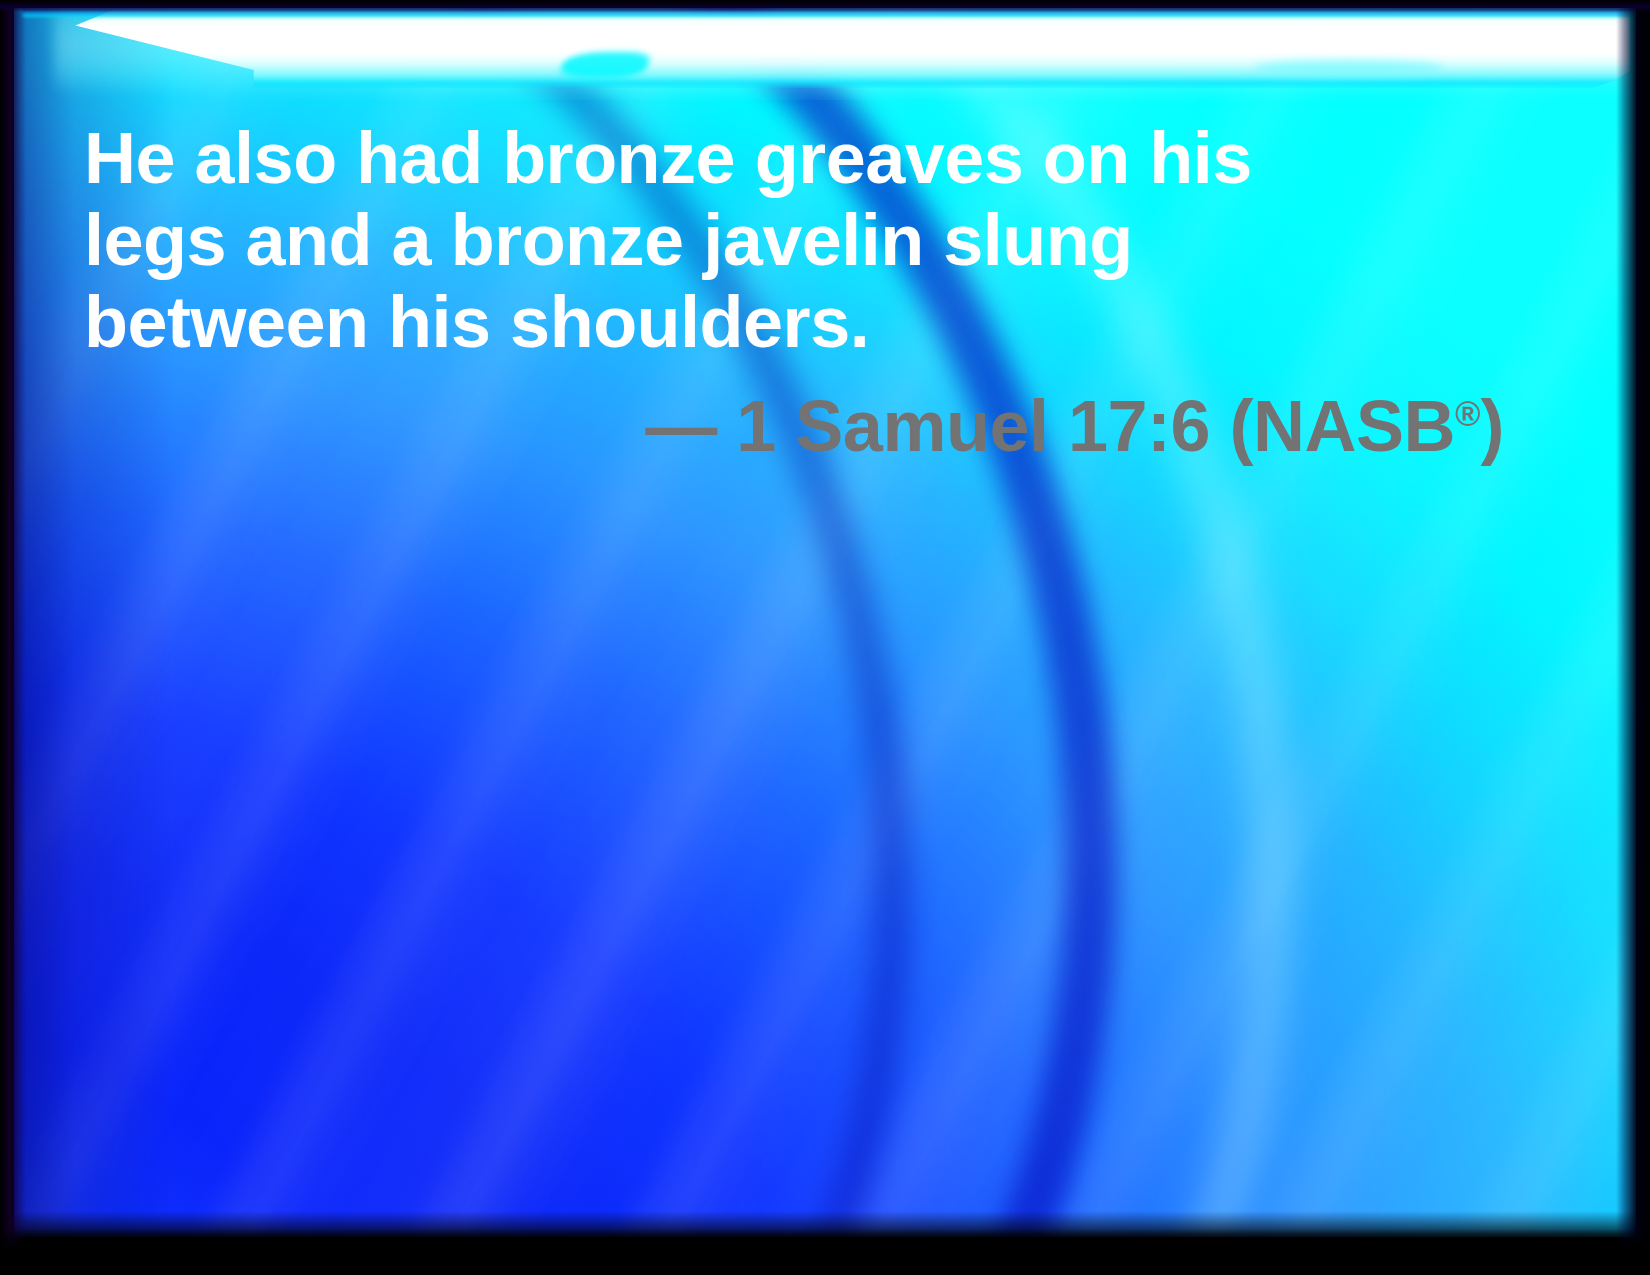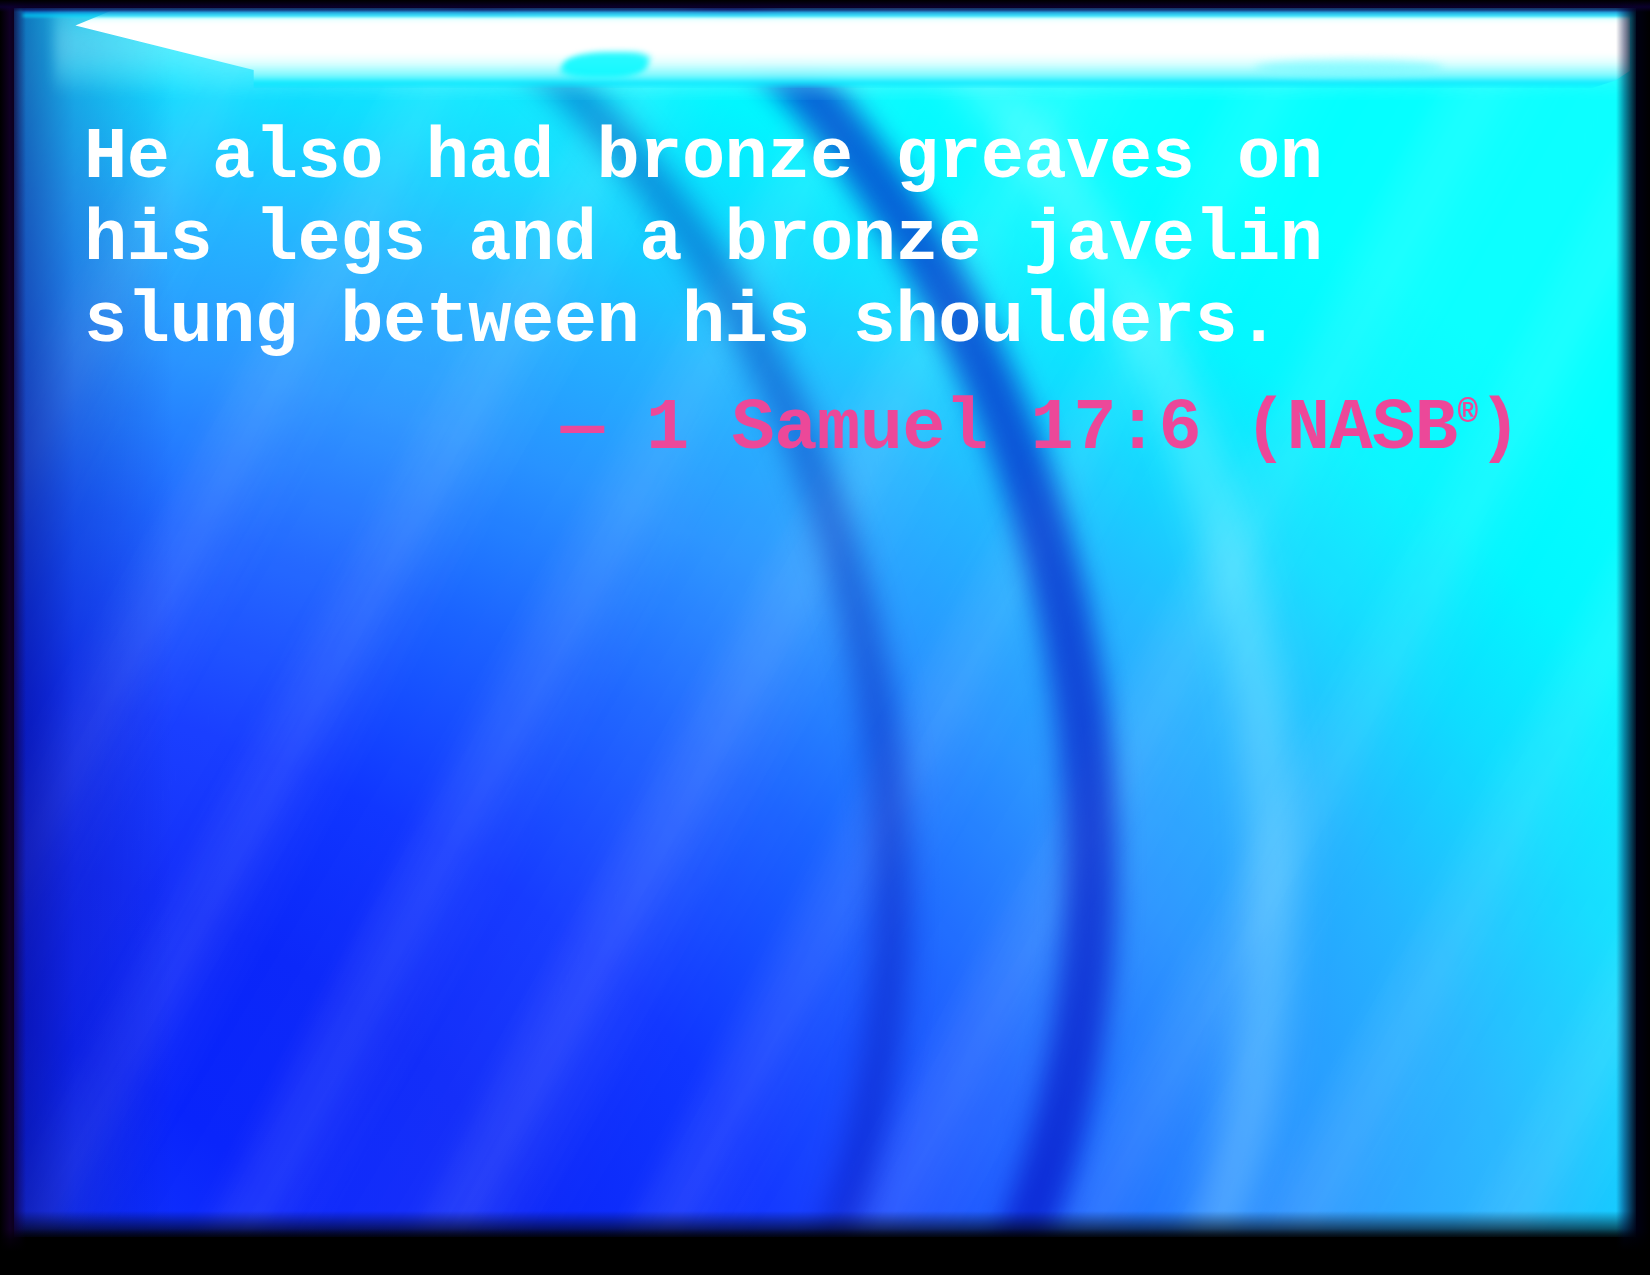--- a/index.html
+++ b/index.html
@@ -259,36 +259,36 @@
     z-index: 8;
     pointer-events: none;
   }
   #verse-text {
     position: absolute;
     left: 84px;
     top: 117px;
     width: 1320px;
     margin: 0;
     color: #ffffff;
-    font-family: Liberation Mono, monospace;
+    font-family: Liberation Sans, sans-serif;
     font-weight: bold;
     font-size: 72px;
     line-height: 82px;
     letter-spacing: -0.5px;
     text-align: left;
     white-space: pre-line;
   }
   #verse-reference {
     position: absolute;
-    left: 101px;
+    left: 84px;
     top: 373px;
     width: 1420px;
     margin: 0;
-    color: #ec4899;
-    font-family: Liberation Mono, monospace;
+    color: #737373;
+    font-family: Liberation Sans, sans-serif;
     font-weight: bold;
     font-size: 72px;
     line-height: 82px;
     letter-spacing: -0.5px;
     text-align: right;
     white-space: nowrap;
   }
   #verse-reference .reg-mark {
     font-size: 0.48em;
     vertical-align: 0.72em;

